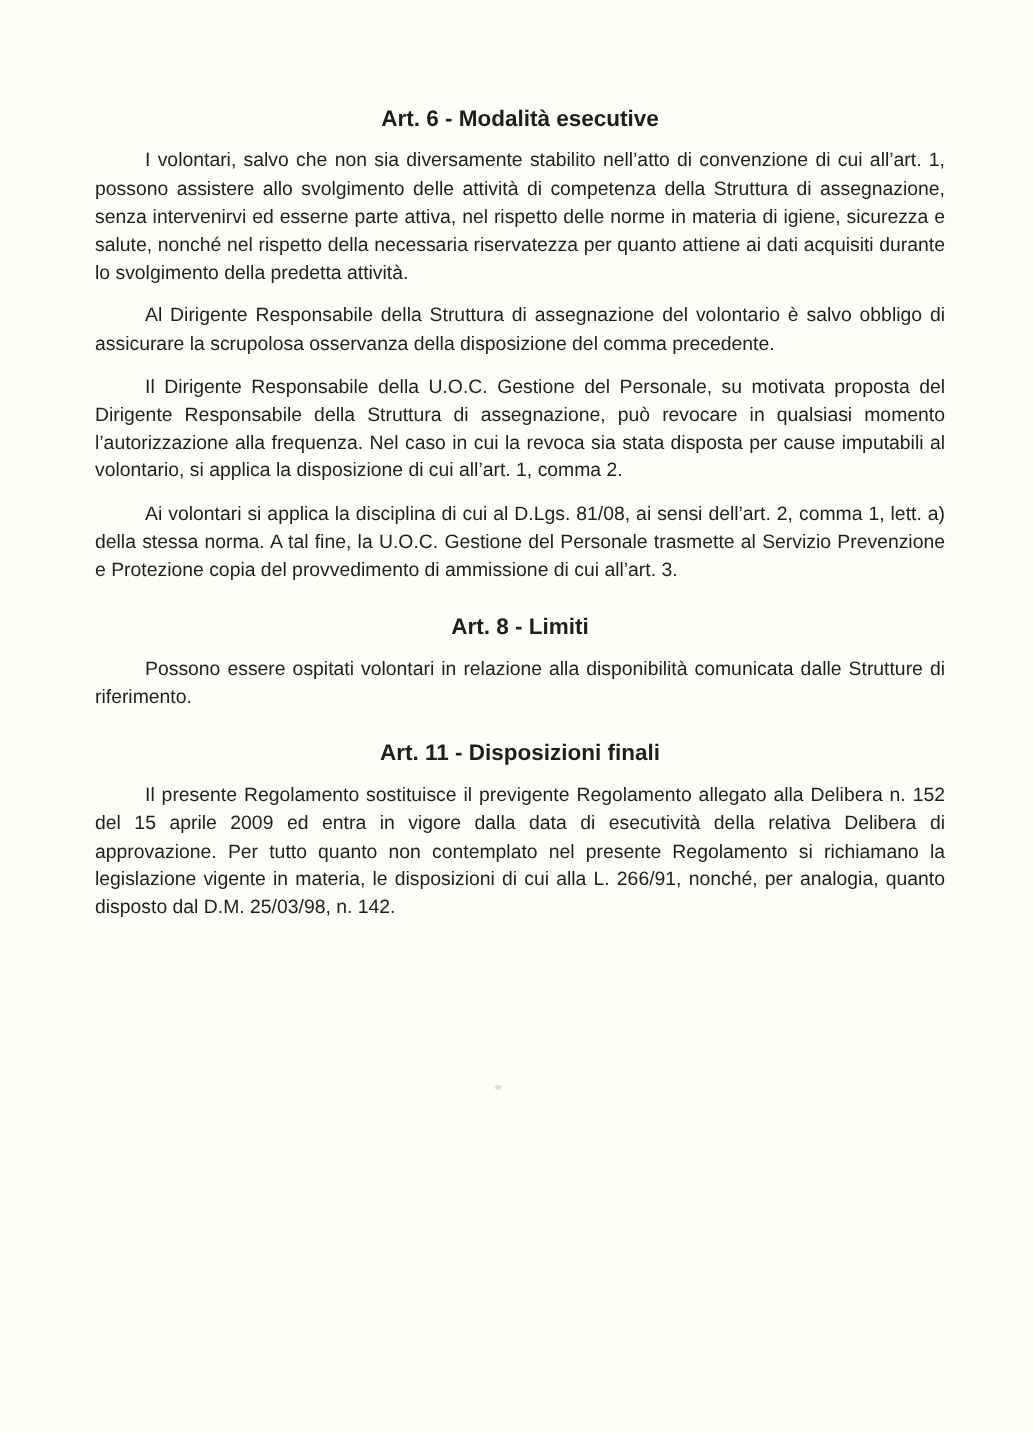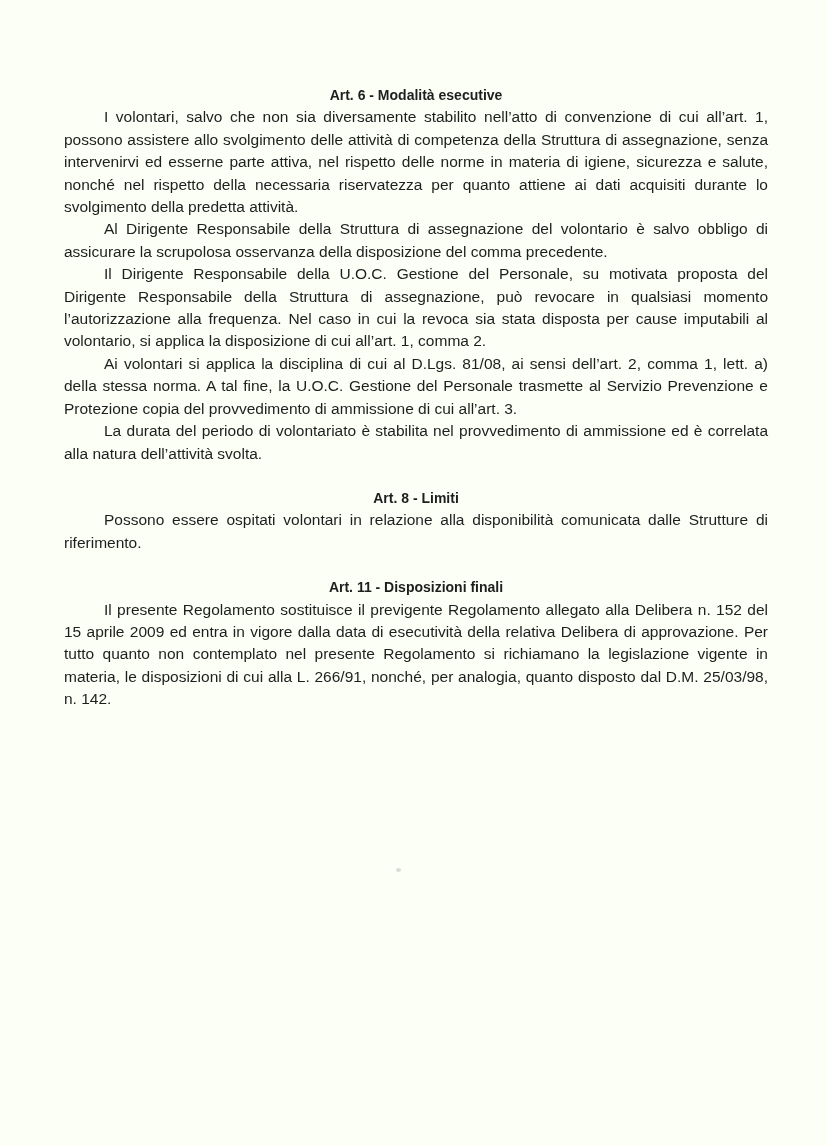--- a/index.html
+++ b/index.html
@@ -18,30 +18,30 @@
     position: absolute;
     left: 64px;
     top: 84px;
     width: 704px;
     color: #1e1e1e;
     font-size: 15.5px;
     line-height: 22.4px;
     -webkit-font-smoothing: antialiased;
   }
   .heading {
-    font-size: 14px;
+    font-size: 18px;
     font-weight: bold;
     text-align: center;
     margin: 22px 0 0 0;
   }
   .section:first-child .heading {
     margin-top: 0;
   }
   .para {
-    margin: 0;
+    margin: 12px;
     text-align: justify;
     text-indent: 40px;
   }
   .speck {
     position: absolute;
     left: 396px;
     top: 868px;
     width: 5px;
     height: 4px;
     border-radius: 50%;
@@ -55,21 +55,20 @@
 
   <div class="section">
     <h2 class="heading">Art. 6 - Modalità esecutive</h2>
     <p class="para">I volontari, salvo che non sia diversamente stabilito nell’atto di convenzione di cui all’art. 1, possono assistere allo svolgimento delle attività di competenza della Struttura di assegnazione, senza intervenirvi ed esserne parte attiva, nel rispetto delle norme in materia di igiene, sicurezza e salute, nonché nel rispetto della necessaria riservatezza per quanto attiene ai dati acquisiti durante lo svolgimento della predetta attività.</p>
     <p class="para">Al Dirigente Responsabile della Struttura di assegnazione del volontario è salvo obbligo di assicurare la scrupolosa osservanza della disposizione del comma precedente.</p>
     <p class="para">Il Dirigente Responsabile della U.O.C. Gestione del Personale, su motivata proposta del Dirigente Responsabile della Struttura di assegnazione, può revocare in qualsiasi momento l’autorizzazione alla frequenza. Nel caso in cui la revoca sia stata disposta per cause imputabili al volontario, si applica la disposizione di cui all’art. 1, comma 2.</p>
     <p class="para">Ai volontari si applica la disciplina di cui al D.Lgs. 81/08, ai sensi dell’art. 2, comma 1, lett. a) della stessa norma. A tal fine, la U.O.C. Gestione del Personale trasmette al Servizio Prevenzione e Protezione copia del provvedimento di ammissione di cui all’art. 3.</p>
   </div>
 
   <div class="section">
-    <p class="para">La durata del periodo di volontariato è stabilita nel provvedimento di ammissione ed è correlata alla natura dell’attività svolta.</p>
   </div>
 
   <div class="section">
     <h2 class="heading">Art. 8 - Limiti</h2>
     <p class="para">Possono essere ospitati volontari in relazione alla disponibilità comunicata dalle Strutture di riferimento.</p>
   </div>
 
 
   <div class="section">
     <h2 class="heading">Art. 11 - Disposizioni finali</h2>

